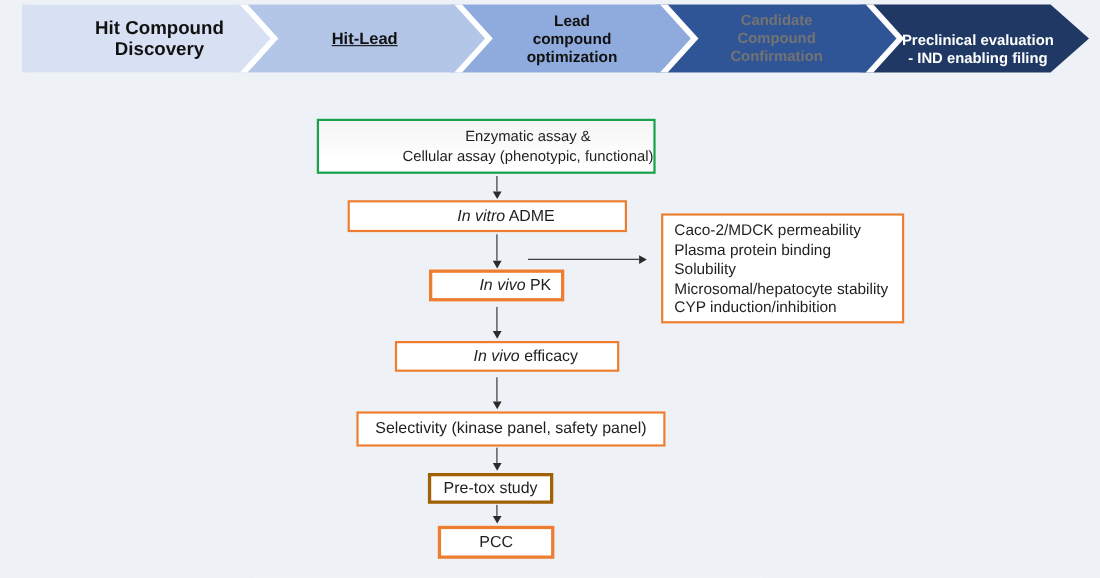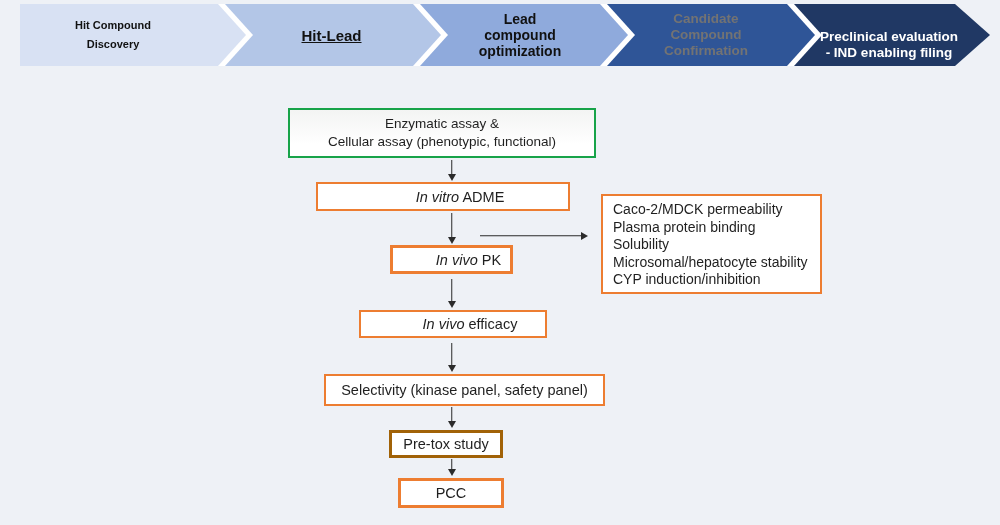--- a/index.html
+++ b/index.html
@@ -9,38 +9,38 @@
     font-family:"Liberation Sans",sans-serif;
     color:#1f1f1f;
   }
   
   .chevron-svg{position:absolute;left:0;top:0;}
   .stage-label{
     position:absolute;top:4px;height:62px;
     display:flex;align-items:center;justify-content:center;
     text-align:center;font-weight:bold;white-space:pre-line;
   }
-  .sl-1{left:8px;width:210px;font-size:11px;line-height:19px;}
+  .sl-1{left:40px;width:210px;font-size:17px;line-height:19px;}
   .sl-2{left:244px;width:175px;font-size:15px;text-decoration:underline;}
   .sl-3{left:434px;width:172px;font-size:14px;line-height:16px;}
   .sl-4{left:620px;width:172px;font-size:13.5px;line-height:16px;}
   .sl-5{left:800px;width:178px;font-size:13.5px;line-height:16px;}
   
   .node{
     position:absolute;box-sizing:border-box;background:#ffffff;
     display:flex;align-items:center;justify-content:center;
     text-align:center;font-size:14.5px;white-space:pre-line;
   }
   .it{font-style:italic;margin-left:34px;}
   .n-assay{left:288px;top:108px;width:308px;height:50px;border:2px solid #17a349;
            background:linear-gradient(180deg,#f3f4f3 0%,#ffffff 75%);
-           font-size:13.5px;line-height:18px;}
+           font-size:13.5px;line-height:18px;justify-content:flex-end;}
   .n-adme{left:316px;top:182px;width:254px;height:29px;border:2.5px solid #ed7d31;}
   .n-pk{left:390px;top:245px;width:123px;height:29px;border:3px solid #ed7d31;}
-  .n-efficacy{left:359px;top:310px;width:188px;height:28px;border:2.5px solid #ed7d31;}
+  .n-efficacy{left:359px;top:310px;width:204px;height:28px;border:2.5px solid #ed7d31;}
   .n-selectivity{left:324px;top:374px;width:281px;height:32px;border:2.5px solid #ed7d31;}
   .n-pretox{left:389px;top:430px;width:114px;height:28px;border:3px solid #a16207;}
   .n-pcc{left:398px;top:478px;width:106px;height:30px;border:3px solid #ed7d31;}
   .n-side{
     left:601px;top:194px;width:221px;height:100px;border:2px solid #ed7d31;
     display:block;text-align:left;padding:5px 10px;font-size:14px;line-height:17.6px;
   }
   
   .varrow{position:absolute;left:447px;width:9px;}
   .varrow::before{

